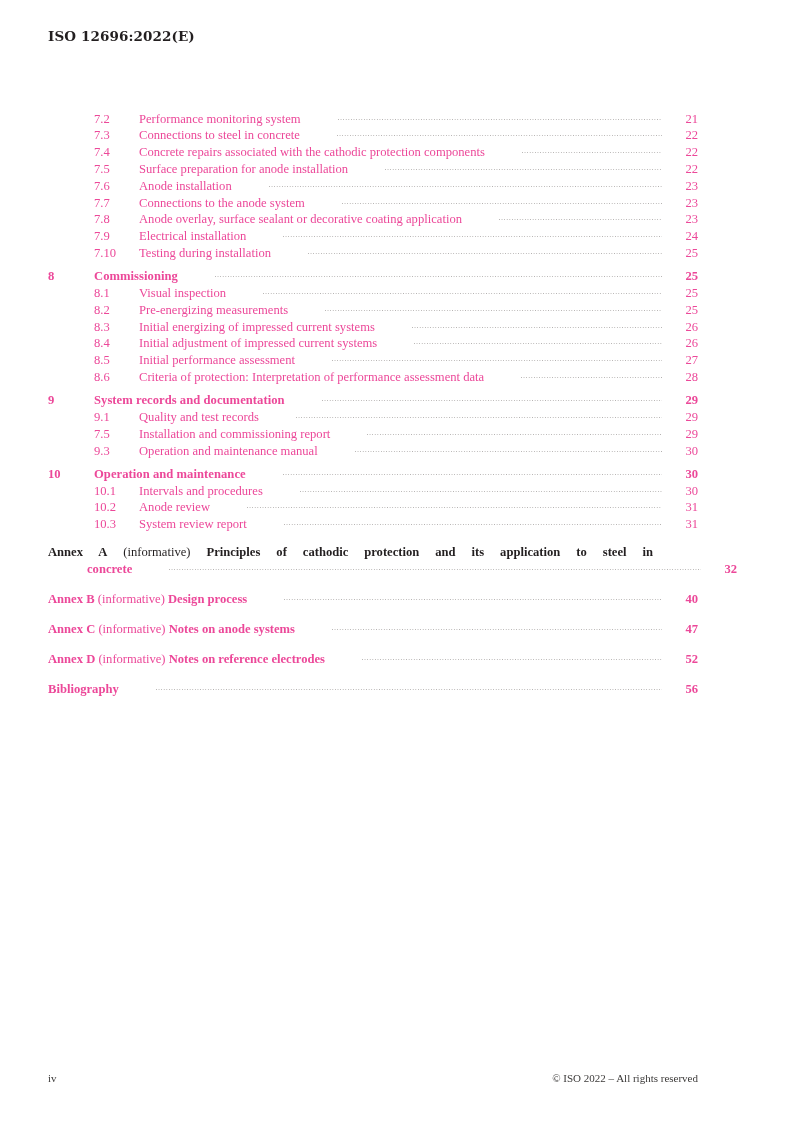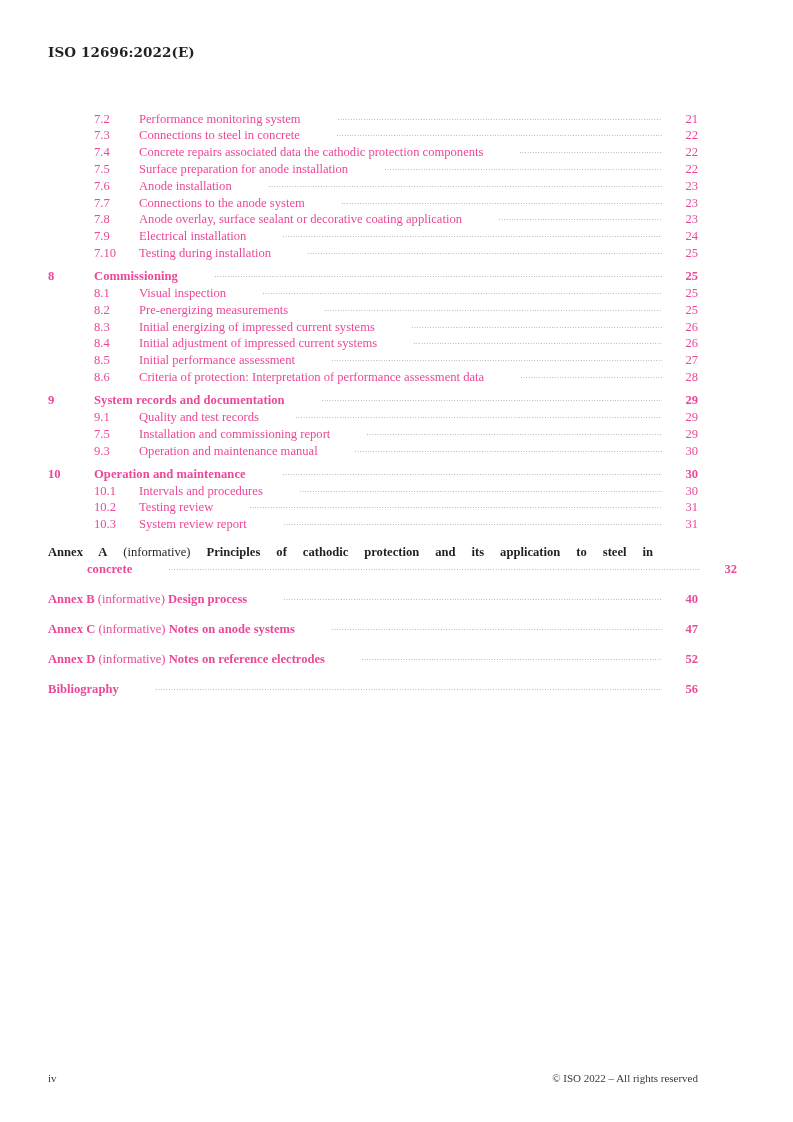--- a/index.html
+++ b/index.html
@@ -20,21 +20,21 @@
     height: 1122px;
     margin: 0 auto;
     background: #ffffff;
     overflow: hidden;
   }
 
   
   .doc-header {
     position: absolute;
     left: 48px;
-    top: 44px;
+    top: 28px;
     font-family: "DejaVu Serif", "Liberation Serif", serif;
     font-weight: bold;
     font-size: 13.5px;
     letter-spacing: 0.1px;
     color: #231f20;
     white-space: nowrap;
   }
 
   
   .toc {
@@ -176,21 +176,21 @@
         <span class="num">7.3</span>
         <span class="ttl">
           <span class="ttl-text">Connections to steel in concrete</span>
           <span class="leader"></span>
         </span>
         <span class="pg">22</span>
       </div>
       <div class="toc-row lvl2">
         <span class="num">7.4</span>
         <span class="ttl">
-          <span class="ttl-text">Concrete repairs associated data the cathodic protection components</span>
+          <span class="ttl-text">Concrete repairs associated with the cathodic protection components</span>
           <span class="leader"></span>
         </span>
         <span class="pg">22</span>
       </div>
       <div class="toc-row lvl2">
         <span class="num">7.5</span>
         <span class="ttl">
           <span class="ttl-text">Surface preparation for anode installation</span>
           <span class="leader"></span>
         </span>
@@ -336,21 +336,21 @@
         <span class="num">10.1</span>
         <span class="ttl">
           <span class="ttl-text">Intervals and procedures</span>
           <span class="leader"></span>
         </span>
         <span class="pg">30</span>
       </div>
       <div class="toc-row lvl2">
         <span class="num">10.2</span>
         <span class="ttl">
-          <span class="ttl-text">Testing review</span>
+          <span class="ttl-text">Anode review</span>
           <span class="leader"></span>
         </span>
         <span class="pg">31</span>
       </div>
       <div class="toc-row lvl2">
         <span class="num">10.3</span>
         <span class="ttl">
           <span class="ttl-text">System review report</span>
           <span class="leader"></span>
         </span>

